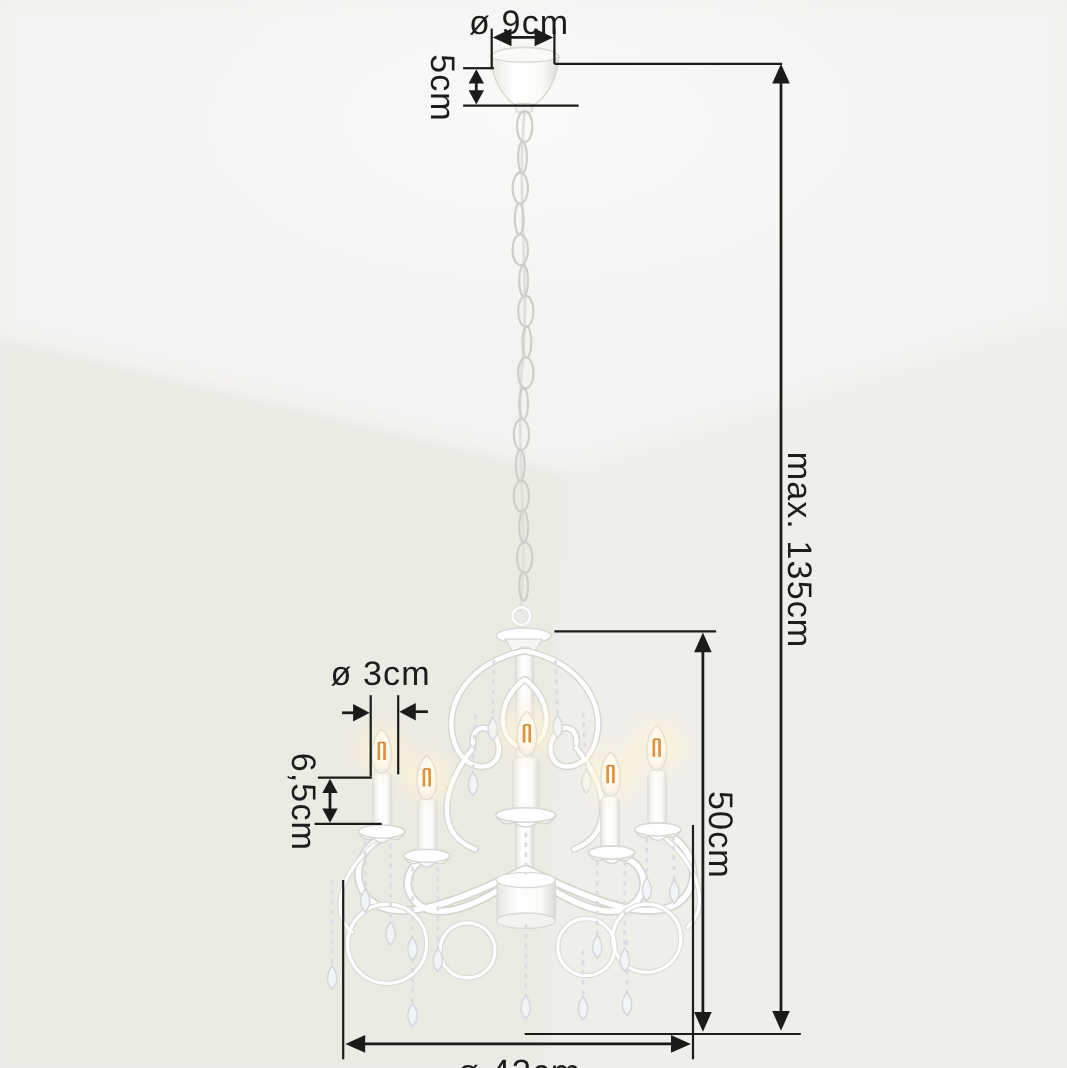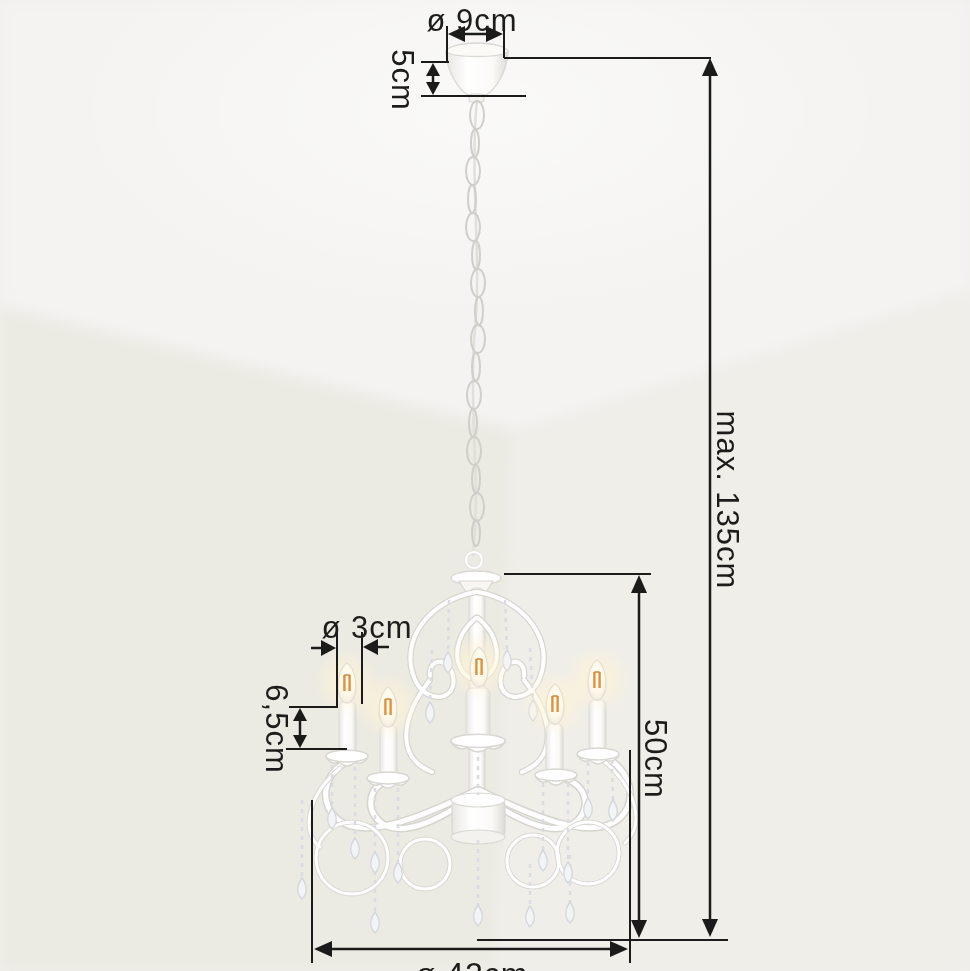--- a/index.html
+++ b/index.html
@@ -281,17 +281,17 @@
         <polygon points="300,708 293,721 307,721" stroke="none"></polygon>
         <polygon points="300,748 293,735 307,735" stroke="none"></polygon>
       </g>
     </g>
   </svg>
 
   <div class="lbl" style="left:472px;top:20px;">ø 9cm</div>
   <div class="lbl vert" style="left:402px;top:80px;">5cm</div>
   <div class="lbl vert" style="left:727px;top:500px;">max. 135cm</div>
   <div class="lbl vert" style="left:655px;top:759px;">50cm</div>
-  <div class="lbl" style="left:346px;top:627px;margin-left:21px;">ø 3cm</div>
+  <div class="lbl" style="left:346px;top:612px;">ø 3cm</div>
   <div class="lbl vert" style="left:276px;top:729px;">6,5cm</div>
   <div class="lbl big" style="left:472px;top:974px;">ø 42cm</div>
 
 </div>
 
 </body></html>

